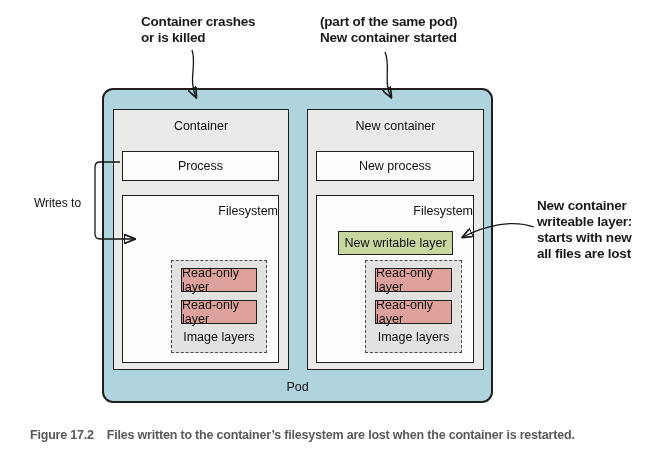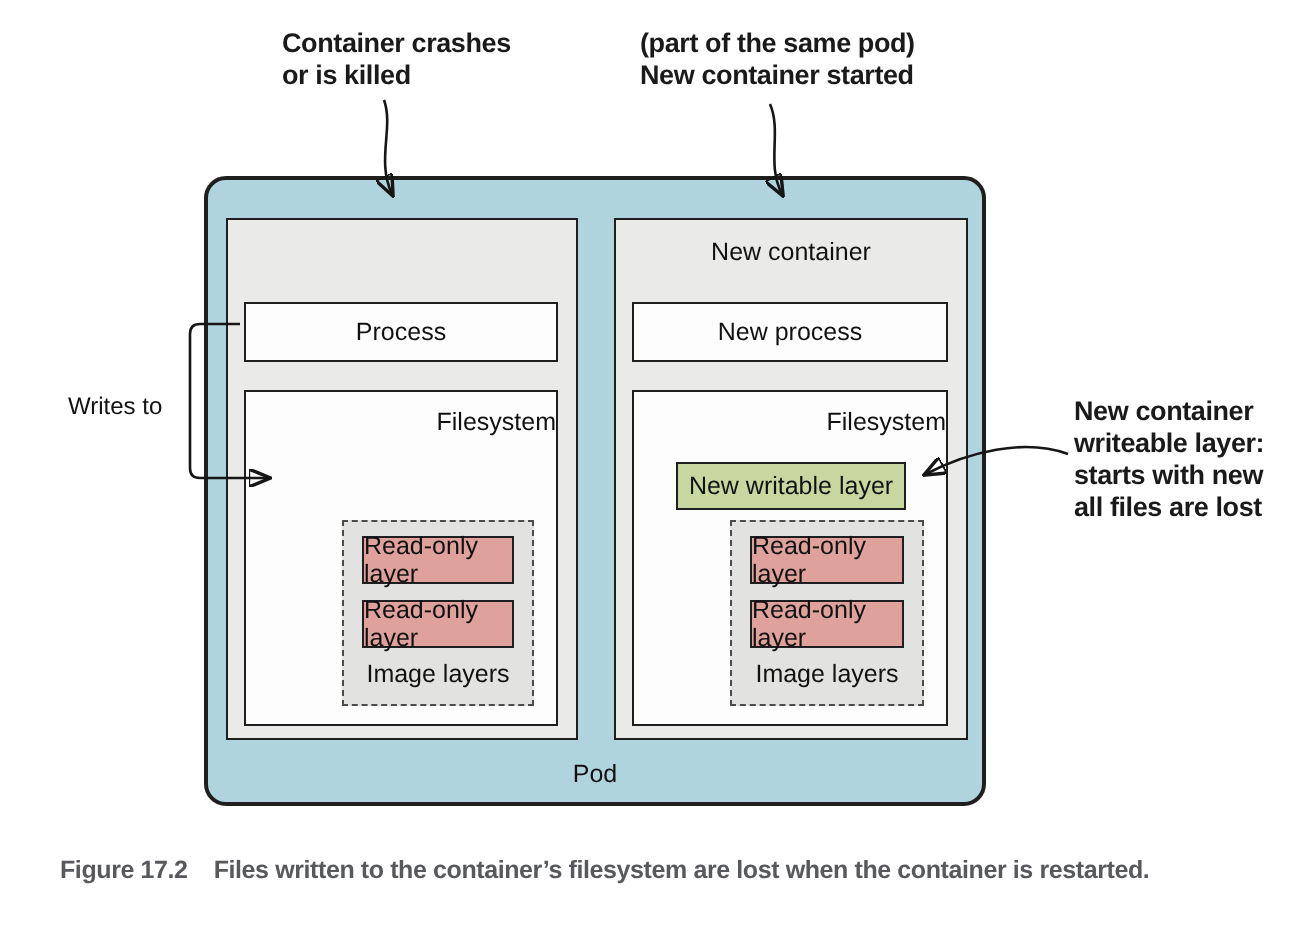--- a/index.html
+++ b/index.html
@@ -171,20 +171,21 @@
     <div>starts with new</div>
     <div>all files are lost</div>
   </div>
 
   <div class="writes-to">Writes to</div>
 
   <div class="pod">
     <div class="pod-label">Pod</div>
 
     <div class="containerbox c1">
+      <div class="container-title">Container</div>
       <div class="process">
         <span>Process</span>
       </div>
       <div class="filesystem">
         <div class="fs-title">Filesystem</div>
         <div class="imagelayers">
           <div class="rolayer r1">
             <span>Read-only layer</span>
           </div>
           <div class="rolayer r2">

